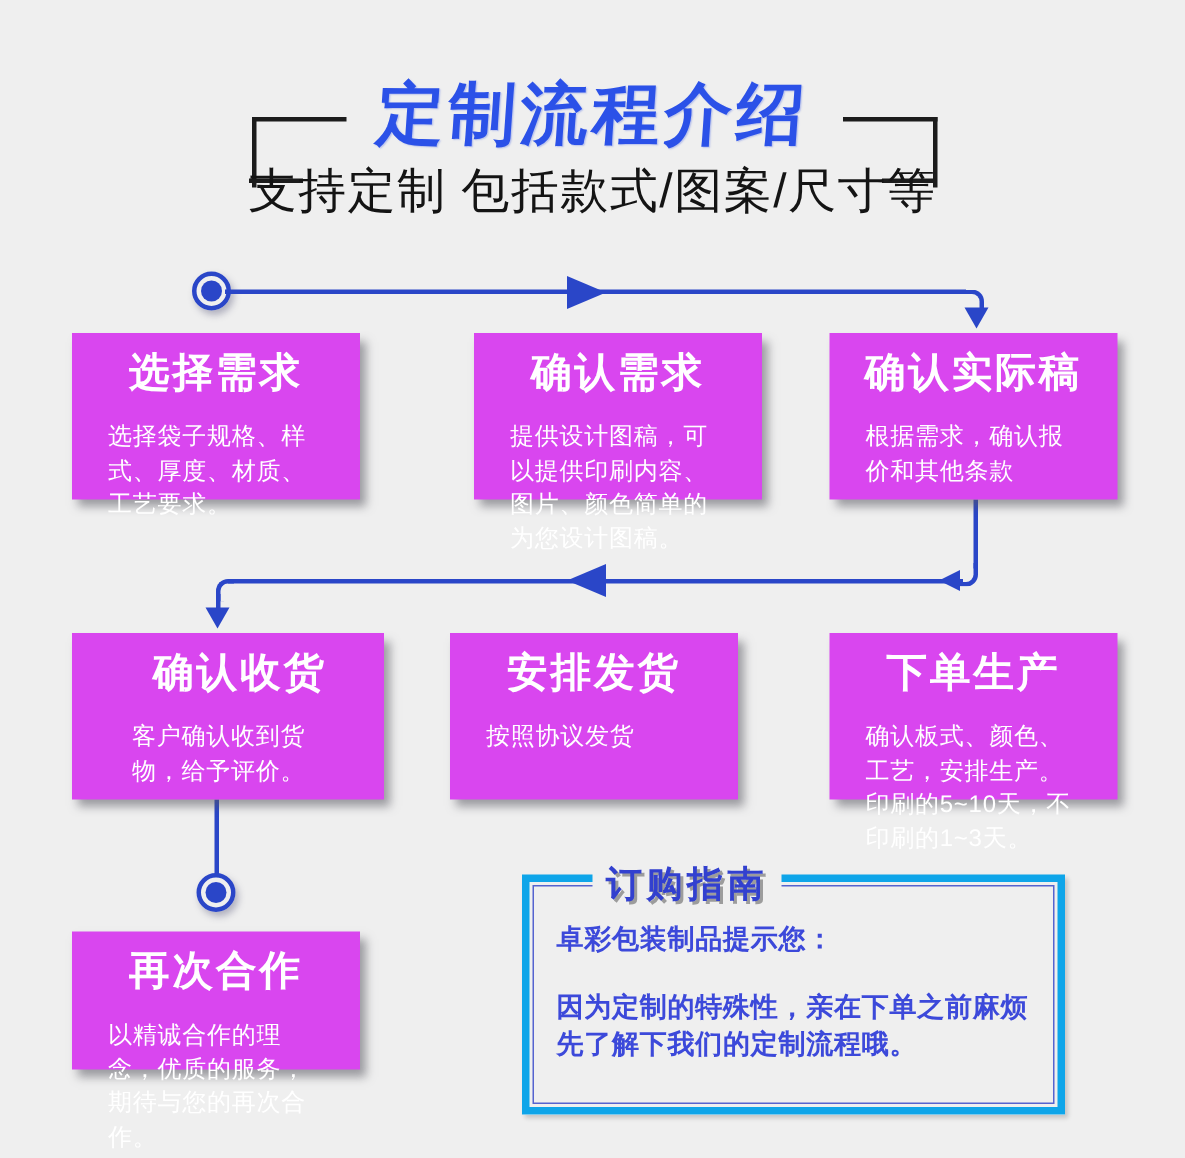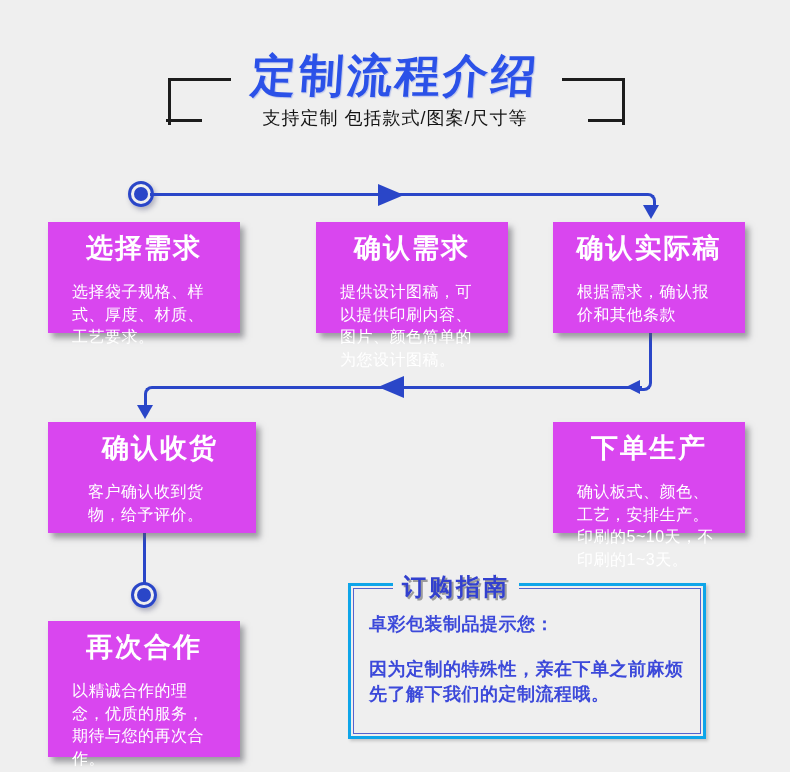--- a/index.html
+++ b/index.html
@@ -4,40 +4,40 @@
 <style>
   html,body { margin:0; padding:0; }
   body { font-family:"Liberation Sans","DejaVu Sans",sans-serif; background:#e6e6e6; }
   .stage { position:relative; width:790px; height:772px; background:#efefef; overflow:hidden; margin:0 auto; }
 
   
   .page-title { position:absolute; left:0; right:0; top:46px; text-align:center;
     font-size:45px; font-weight:800; letter-spacing:3px; color:#2b51e8;
     transform:skewX(-4deg); text-shadow:1px 1px 1px rgba(120,140,230,.45); }
   .page-subtitle { position:absolute; left:0; right:0; top:106px; text-align:center;
-    font-size:18px; letter-spacing:1px; color:#141414; }
+    font-size:32px; letter-spacing:1px; color:#141414; }
   .bracket-left  { position:absolute; left:168px; top:78px; width:60px; height:44px;
     border-left:3px solid #1c1c1c; border-top:3px solid #1c1c1c; }
   .bracket-left-foot  { position:absolute; left:166px; top:119px; width:36px; height:3px; background:#1c1c1c; }
   .bracket-right { position:absolute; left:562px; top:78px; width:60px; height:44px;
     border-right:3px solid #1c1c1c; border-top:3px solid #1c1c1c; }
   .bracket-right-foot { position:absolute; left:588px; top:119px; width:36px; height:3px; background:#1c1c1c; }
 
   
   .flow-box { position:absolute; width:192px; height:111px; background:#d946ef; color:#fff;
     box-shadow:4px 5px 6px rgba(85,85,95,.55); }
   .flow-box h3 { margin:8px 0 5px; text-align:center; font-size:27px; font-weight:bold; letter-spacing:2px; }
   .flow-box p { margin:15px; padding:0 9px; font-size:16px; line-height:1.42; letter-spacing:.5px; }
   .b1 { left:48px;  top:222px; }
   .b2 { left:316px; top:222px; }
   .b3 { left:553px; top:222px; }
   .b4 { left:48px;  top:422px;padding-left:16px; }
   .b5 { left:300px; top:422px; }
   .b6 { left:553px; top:422px; }
-  .b7 { left:48px;  top:621px; height:136px; }
+  .b7 { left:48px;  top:621px; height:92px; }
 
   
   .c { position:absolute; background:#2a46c8; }
   .bullseye { position:absolute; width:20px; height:20px; border:3px solid #2a46c8; border-radius:50%;
     box-shadow:2px 3px 5px rgba(60,60,100,.35); }
   .bullseye .dot { position:absolute; left:3px; top:3px; width:14px; height:14px; background:#2a46c8; border-radius:50%; }
   .be1 { left:128px; top:181px; }
   .be2 { left:131px; top:582px; }
 
   .a1-line  { left:150px; top:193px; width:494px; height:3px; }
@@ -55,21 +55,21 @@
   .a2-head-mid { left:378px; top:376px; border-top:11px solid transparent; border-bottom:11px solid transparent; border-right:26px solid #2a46c8; }
   .a2-elbow-l { position:absolute; left:144px; top:386px; width:9px; height:12px;
     border-top:3px solid #2a46c8; border-left:3px solid #2a46c8; border-top-left-radius:8px; }
   .a2-vline2 { left:144px; top:396px; width:3px; height:10px; }
   .a2-head-down { left:137px; top:405px; border-left:8px solid transparent; border-right:8px solid transparent; border-top:14px solid #2a46c8; }
 
   .a3-vline { left:143px; top:533px; width:3px; height:50px; }
 
   
   .guide { position:absolute; left:348px; top:583px; width:352px; height:150px;
-    border:3px solid #0ea5e9; box-shadow:2px 2px 3px rgba(0,0,0,.18); }
+    border:5px solid #0ea5e9; box-shadow:2px 2px 3px rgba(0,0,0,.18); }
   .guide-inner { position:absolute; left:2px; right:2px; top:2px; bottom:2px; border:1px solid #5563cf; }
   .guide-title { position:absolute; top:-15px; left:42px; background:#efefef; padding:0 9px;
     font-size:24px; font-weight:bold; letter-spacing:3px; color:#3240cf; text-shadow:2px 2px 0 #9c9c9c; }
   .guide-body { position:absolute; left:18px; right:12px; top:26px;
     color:#3c49da; font-size:18px; font-weight:bold; line-height:1.4; letter-spacing:.5px; }
   .guide-body p { margin:0; }
   .guide-body p.first { margin-bottom:20px; }
 </style>
 </head>
 <body>
@@ -114,20 +114,24 @@
     <p>提供设计图稿，可以提供印刷内容、图片、颜色简单的为您设计图稿。</p>
   </div>
   <div class="flow-box b3">
     <h3>确认实际稿</h3>
     <p>根据需求，确认报价和其他条款</p>
   </div>
   <div class="flow-box b4">
     <h3>确认收货</h3>
     <p>客户确认收到货物，给予评价。</p>
   </div>
+  <div class="flow-box b5">
+    <h3>安排发货</h3>
+    <p>按照协议发货</p>
+  </div>
   <div class="flow-box b6">
     <h3>下单生产</h3>
     <p>确认板式、颜色、工艺，安排生产。印刷的5~10天，不印刷的1~3天。</p>
   </div>
   <div class="flow-box b7">
     <h3>再次合作</h3>
     <p>以精诚合作的理念，优质的服务，期待与您的再次合作。</p>
   </div>
 
   <div class="guide">

